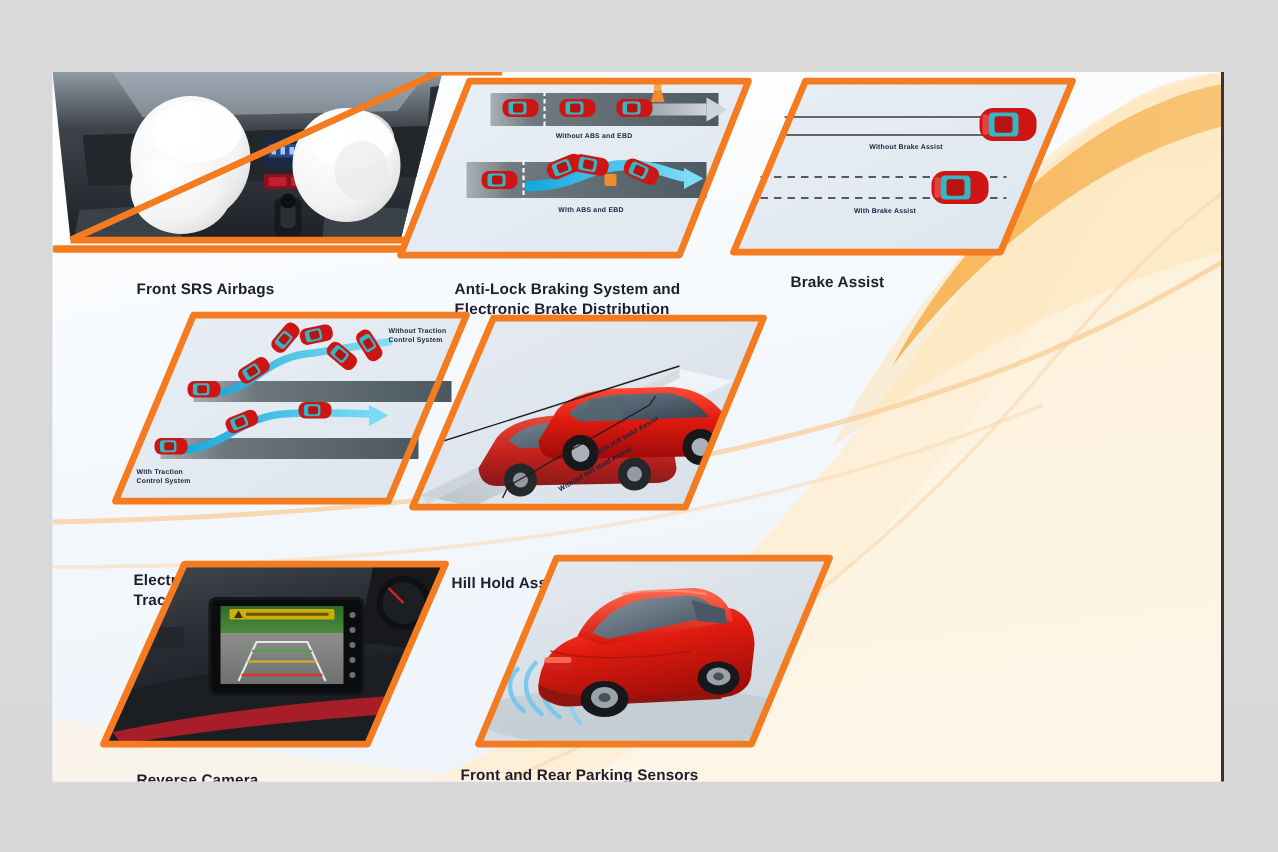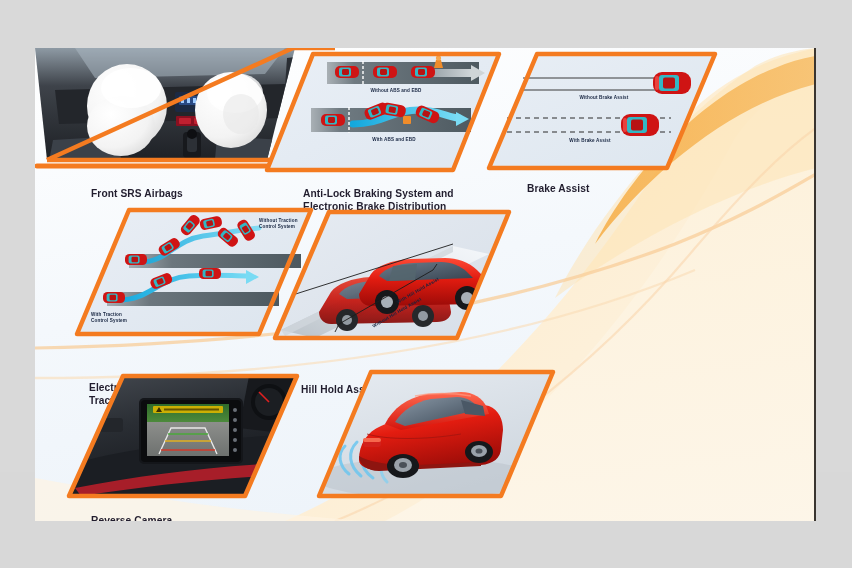--- a/index.html
+++ b/index.html
@@ -622,16 +622,17 @@
               <ellipse cx="204" cy="85" rx="8" ry="6" fill="#9aa2aa"></ellipse>
               <ellipse cx="204" cy="85" rx="3.5" ry="2.6" fill="#4a5058"></ellipse>
 
               <path d="M140,30 C156,27 178,27 196,30" stroke="#ff9a80" stroke-width="1.6" fill="none" opacity="0.7"></path>
             </g>
           </g>
 
           <path d="M96,6 L278,6 L226,130 L44,130 Z" fill="none" stroke="#f47b20" stroke-width="4.5" stroke-linejoin="round"></path>
         </svg>
       </div>
+      <div class="caption" style="left:32px;top:146px;">Front and Rear Parking Sensors</div>
     </div>
 
   </div>
 </div>
 
 </body></html>

